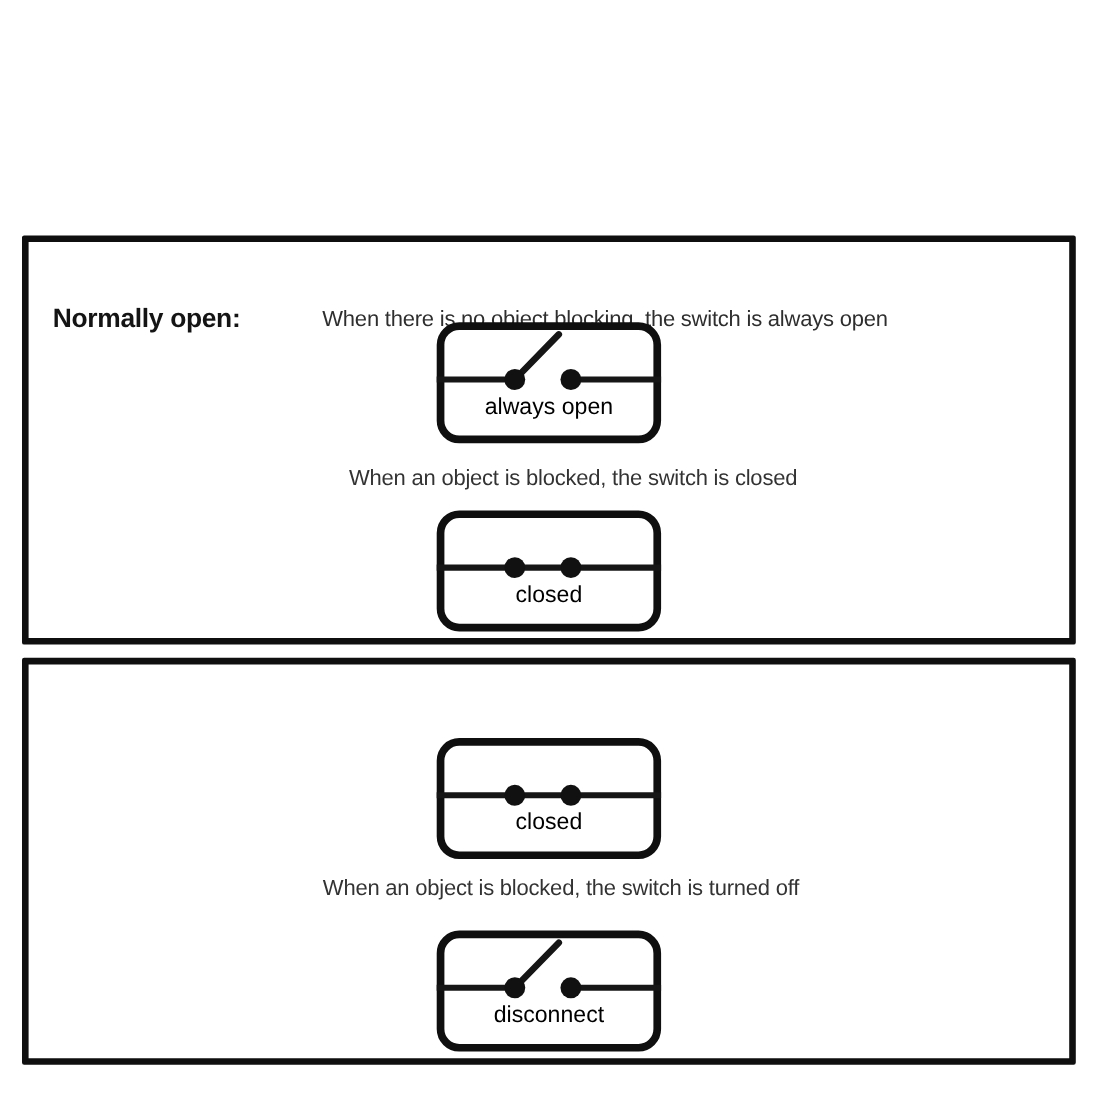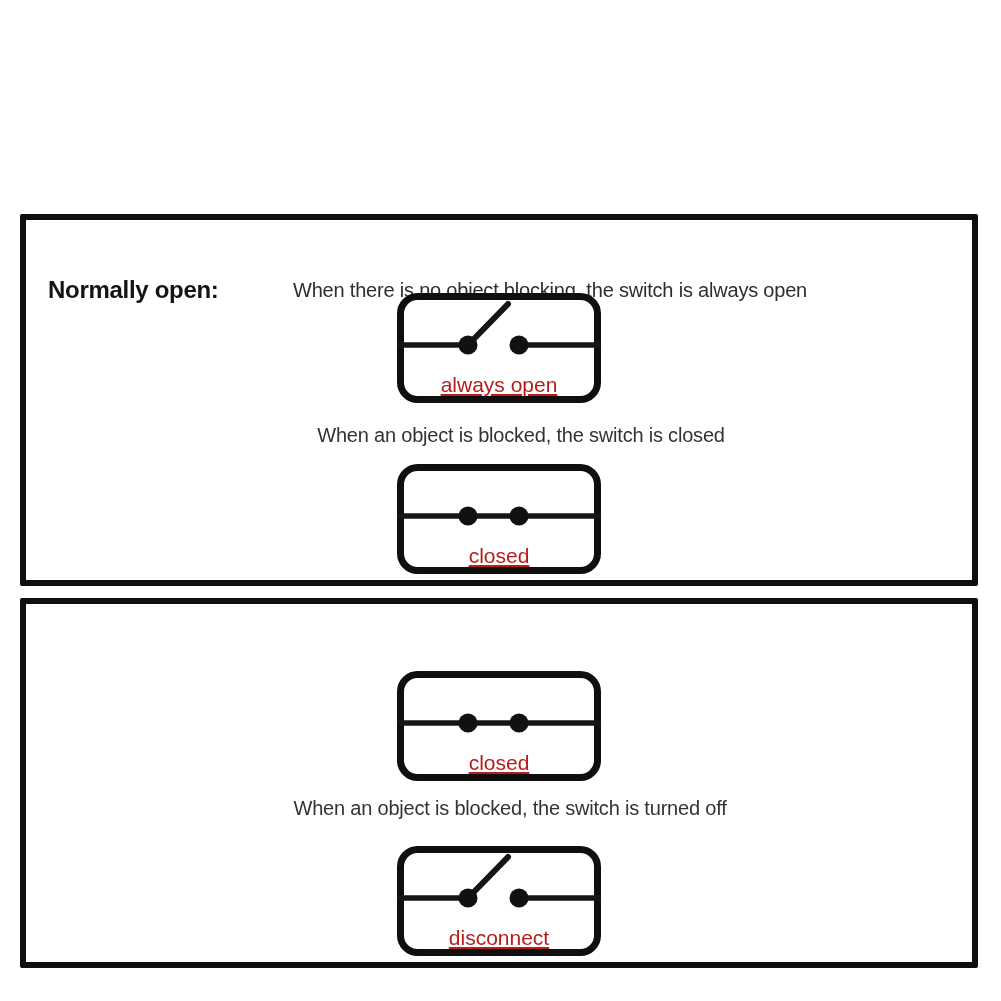--- a/index.html
+++ b/index.html
@@ -28,22 +28,22 @@
   .caption-2 { top:193px; padding-right:22px; }
 
   .switch-fig { position:absolute; left:50%; margin-left:-103px;
                 width:206px; height:112px; }
   .switch-fig svg { display:block; }
   .fig-1 { top:72px;  }
   .fig-2 { top:243px; }
   .fig-3 { top:66px;  }
   .fig-4 { top:241px; }
 
-  .switch-label { position:absolute; top:81px; left:0; width:100%;
-                  text-align:center; font-size:21px; color:#b91c1c;text-decoration:underline; }
+  .switch-label { position:absolute; top:66px; left:0; width:100%;
+                  text-align:center; font-size:21px; color:#000000; }
 </style>
 </head>
 <body>
 
 <div class="page">
 
 
   <section class="panel panel-open">
     <div class="panel-header">
       <span class="panel-label">Normally open:</span>

